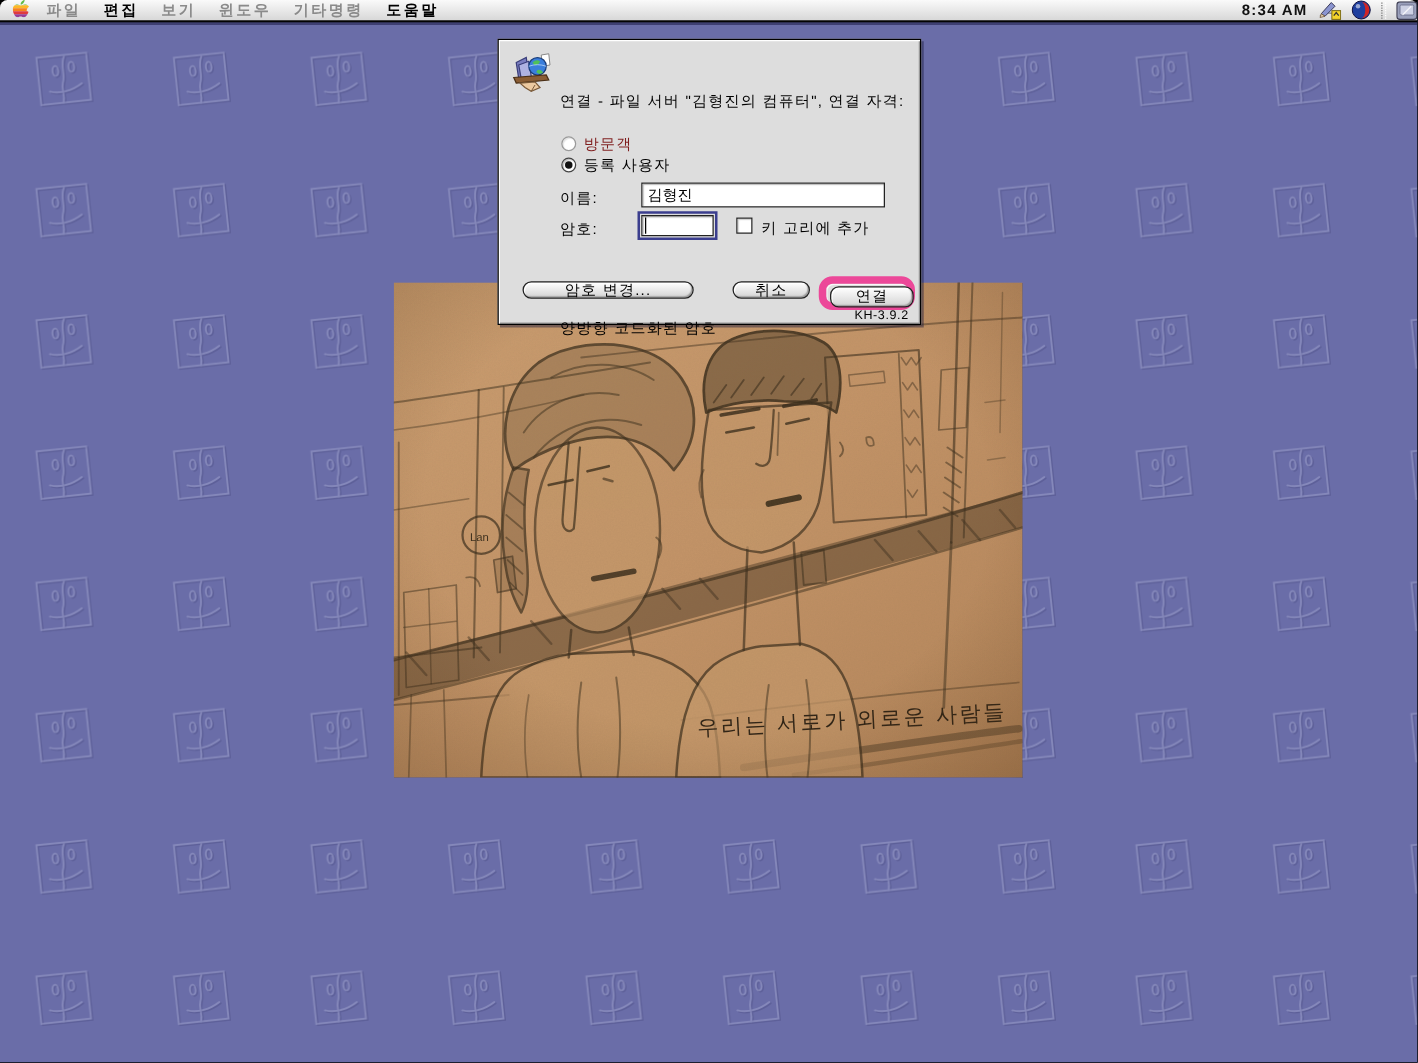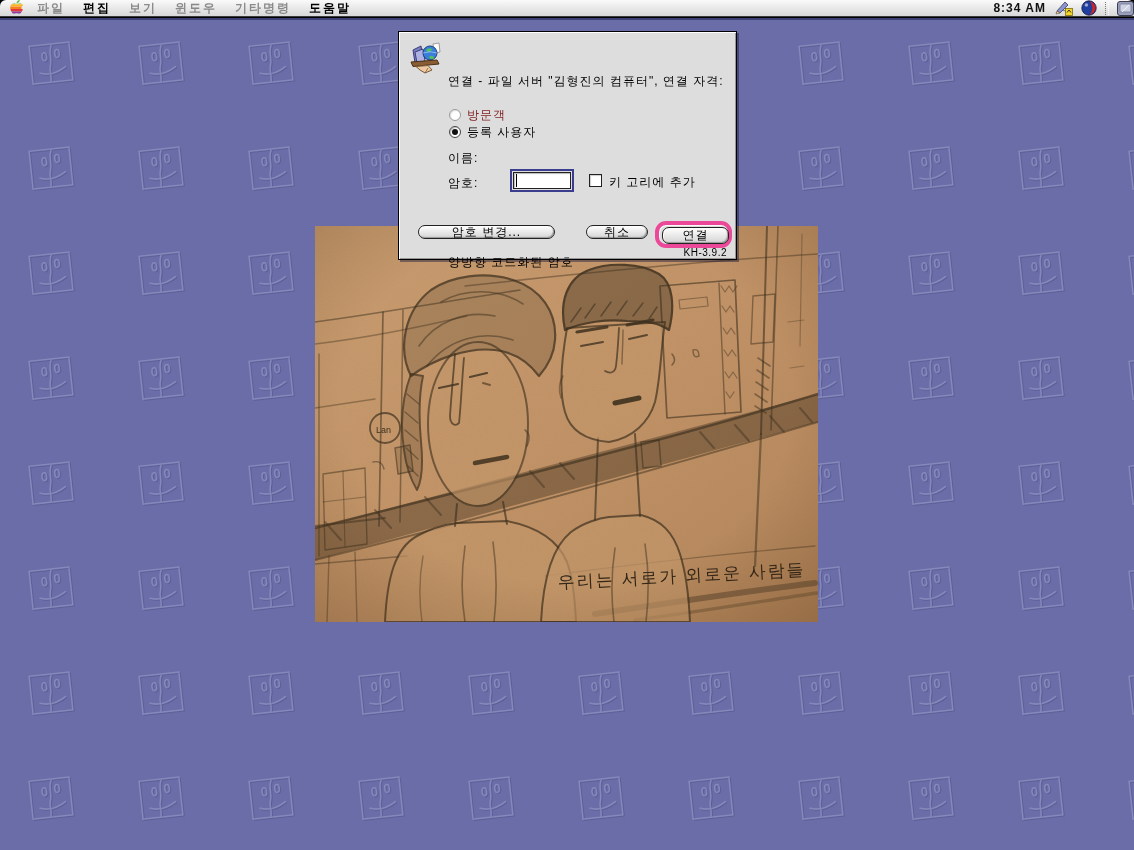--- a/index.html
+++ b/index.html
@@ -55,21 +55,21 @@
   .cb-label{position:absolute;left:210px;top:142px;letter-spacing:1px;}
   .note{position:absolute;left:49px;top:178px;letter-spacing:1px;margin-top:44px;}
   .btn{position:absolute;height:14px;border:1px solid #222;border-radius:8px;
     background:linear-gradient(180deg,#ffffff,#d4d4d4);
     box-shadow:inset 1px 1px 0 #fff,inset -1px -1px 1px #9a9a9a;
     font-size:12px;letter-spacing:1px;display:flex;align-items:center;justify-content:center;
     font-family:"Liberation Sans","DejaVu Sans",sans-serif;cursor:default;}
   .btn-changepw{left:19px;top:193px;width:137px;}
   .btn-cancel{left:187px;top:193px;width:62px;}
   .default-ring{position:absolute;left:256px;top:189px;width:77px;height:27px;
-    border:4px solid #ec4899;border-radius:11px;background:#ddd;padding:2px 3px;
+    border:6px solid #ec4899;border-radius:11px;background:#ddd;padding:2px 3px;
     box-shadow:inset 1px 1px 0 rgba(255,255,255,.8);}
   .btn-connect{position:relative;width:67px;height:17px;border:1px solid #222;border-radius:7px;
     background:linear-gradient(180deg,#ffffff,#d4d4d4);
     box-shadow:inset 1px 1px 0 #fff,inset -1px -1px 1px #9a9a9a;
     font-size:12px;letter-spacing:1px;display:flex;align-items:center;justify-content:center;}
   .version{position:absolute;right:9px;top:215px;font-size:10px;letter-spacing:.5px;}
 </style>
 </head>
 <body>
 
@@ -286,20 +286,21 @@
       <div class="radio-row" style="top:76px">
         <span class="radio disabled"></span>
         <span class="lab-disabled">방문객</span>
       </div>
       <div class="radio-row" style="top:93px">
         <span class="radio selected"></span>
         <span class="lab">등록 사용자</span>
       </div>
 
       <div class="field-label" style="top:118px">이름:</div>
+      <input class="txt-field name-field" value="김형진" style="">
 
       <div class="field-label" style="top:143px">암호:</div>
       <input class="txt-field pwd-field" type="password" style="">
       <div class="caret"></div>
 
       <div class="checkbox"></div>
       <div class="cb-label">키 고리에 추가</div>
 
       <div class="note">양방향 코드화된 암호</div>
 

